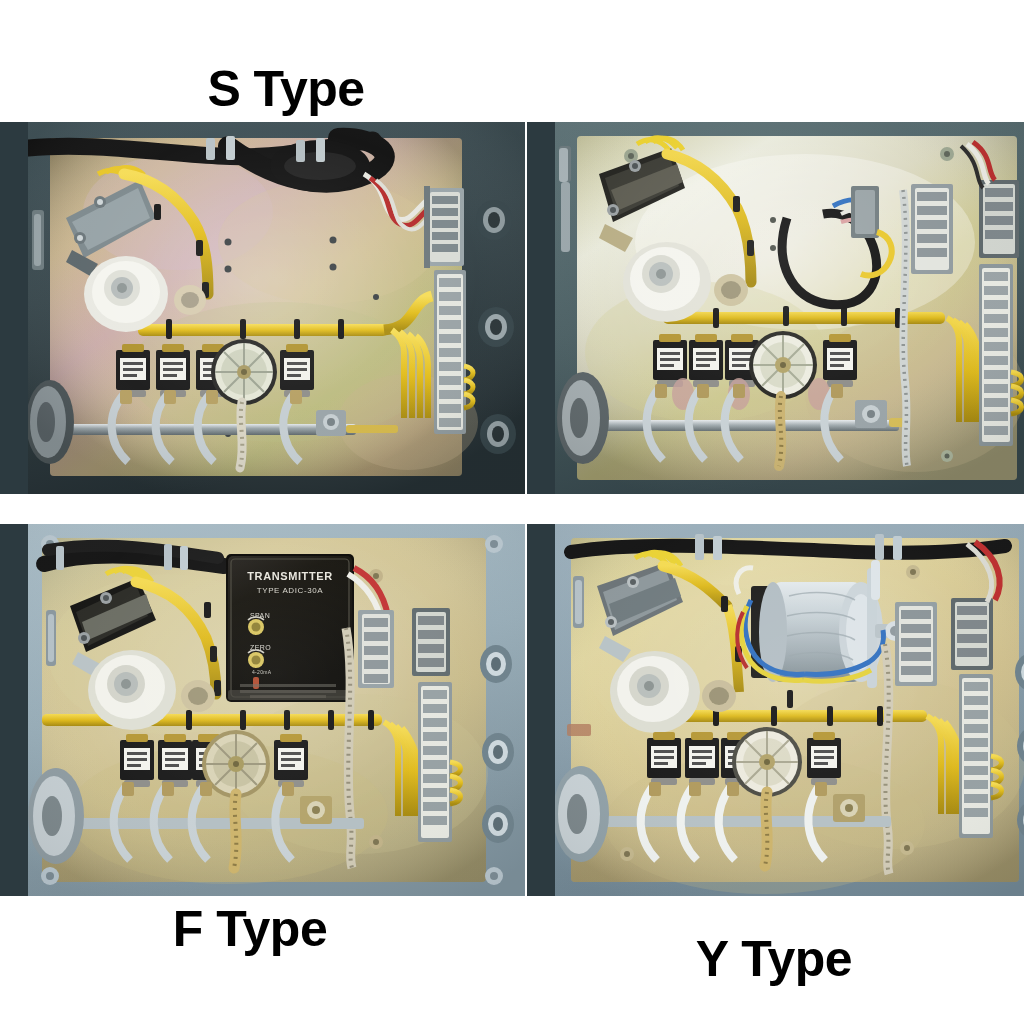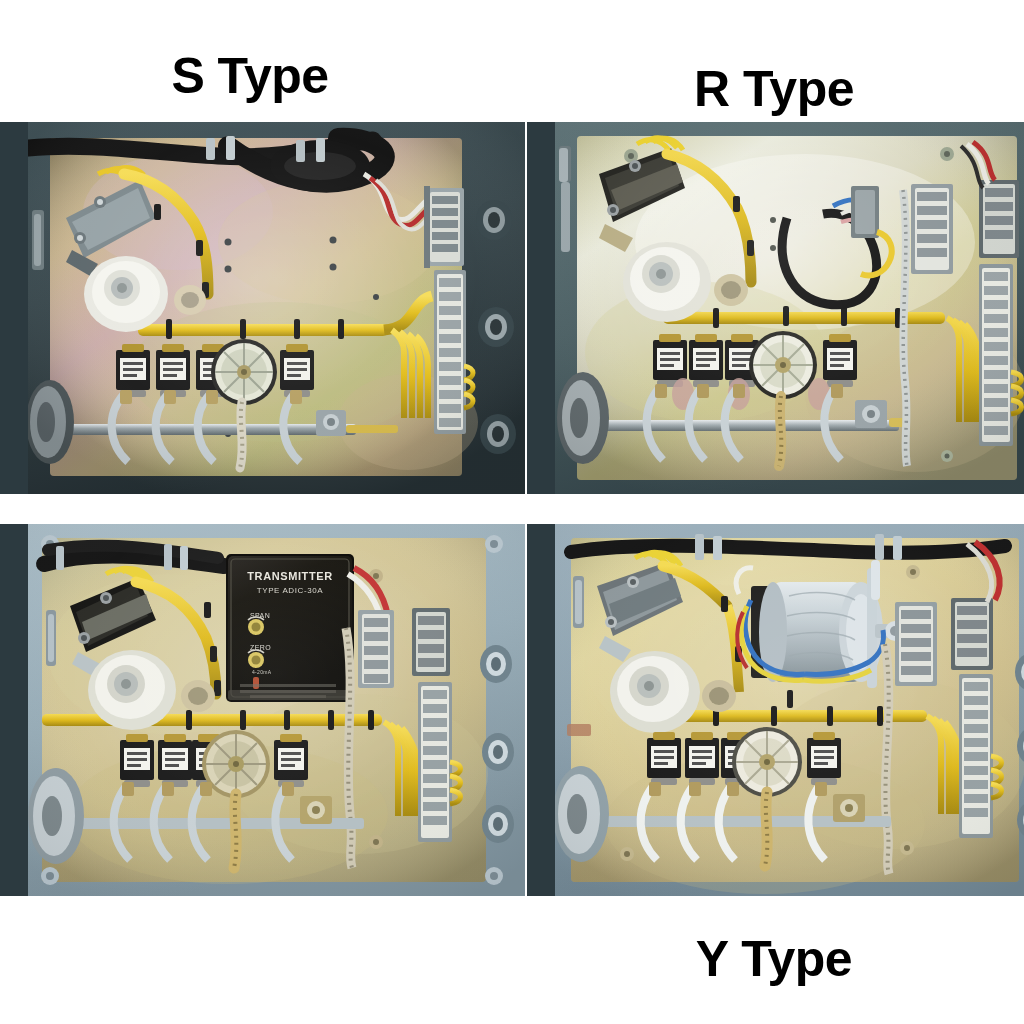--- a/index.html
+++ b/index.html
@@ -23,21 +23,21 @@
     position: absolute;
     font-family: "Liberation Sans", sans-serif;
     font-weight: bold;
     font-size: 50px;
     line-height: 58px;
     color: #000000;
     text-align: center;
     letter-spacing: -0.5px;
     white-space: nowrap;
   }
-  .lbl-s  { left: 0px;   top: 47px;  width: 500px; }
+  .lbl-s  { left: 0px;   top: 60px;  width: 500px; padding-left: 36px; }
   .lbl-r  { left: 524px; top: 60px;  width: 500px; }
   .lbl-f  { left: 0px;   top: 900px; width: 500px; }
   .lbl-y  { left: 524px; top: 930px; width: 500px; }
 
   .photo {
     position: absolute;
     overflow: hidden;
     background: #2c3a40;
     padding-left: 28px;
   }
@@ -47,21 +47,21 @@
   .p-y { left: 527px; top: 524px; width: 497px; height: 372px; }
 
   .photo svg { display: block; width: 100%; height: 100%; }
 </style>
 </head>
 <body>
 
 <div class="figure">
 
   <div class="panel-label lbl-s">S Type</div>
-  <div class="panel-label lbl-r">R Type</div>
+  <div class="panel-label lbl-f">F Type</div>
   <div class="panel-label lbl-y">Y Type</div>
 
   <div class="photo p-s">
     <svg viewBox="0 0 497 372" preserveAspectRatio="none">
       <defs>
         <linearGradient id="sPlate" x1="0" y1="0" x2="1" y2="1">
           <stop offset="0%" stop-color="#b8a87e"></stop>
           <stop offset="18%" stop-color="#cbb58c"></stop>
           <stop offset="36%" stop-color="#c9a9a6"></stop>
           <stop offset="54%" stop-color="#cbb98d"></stop>

